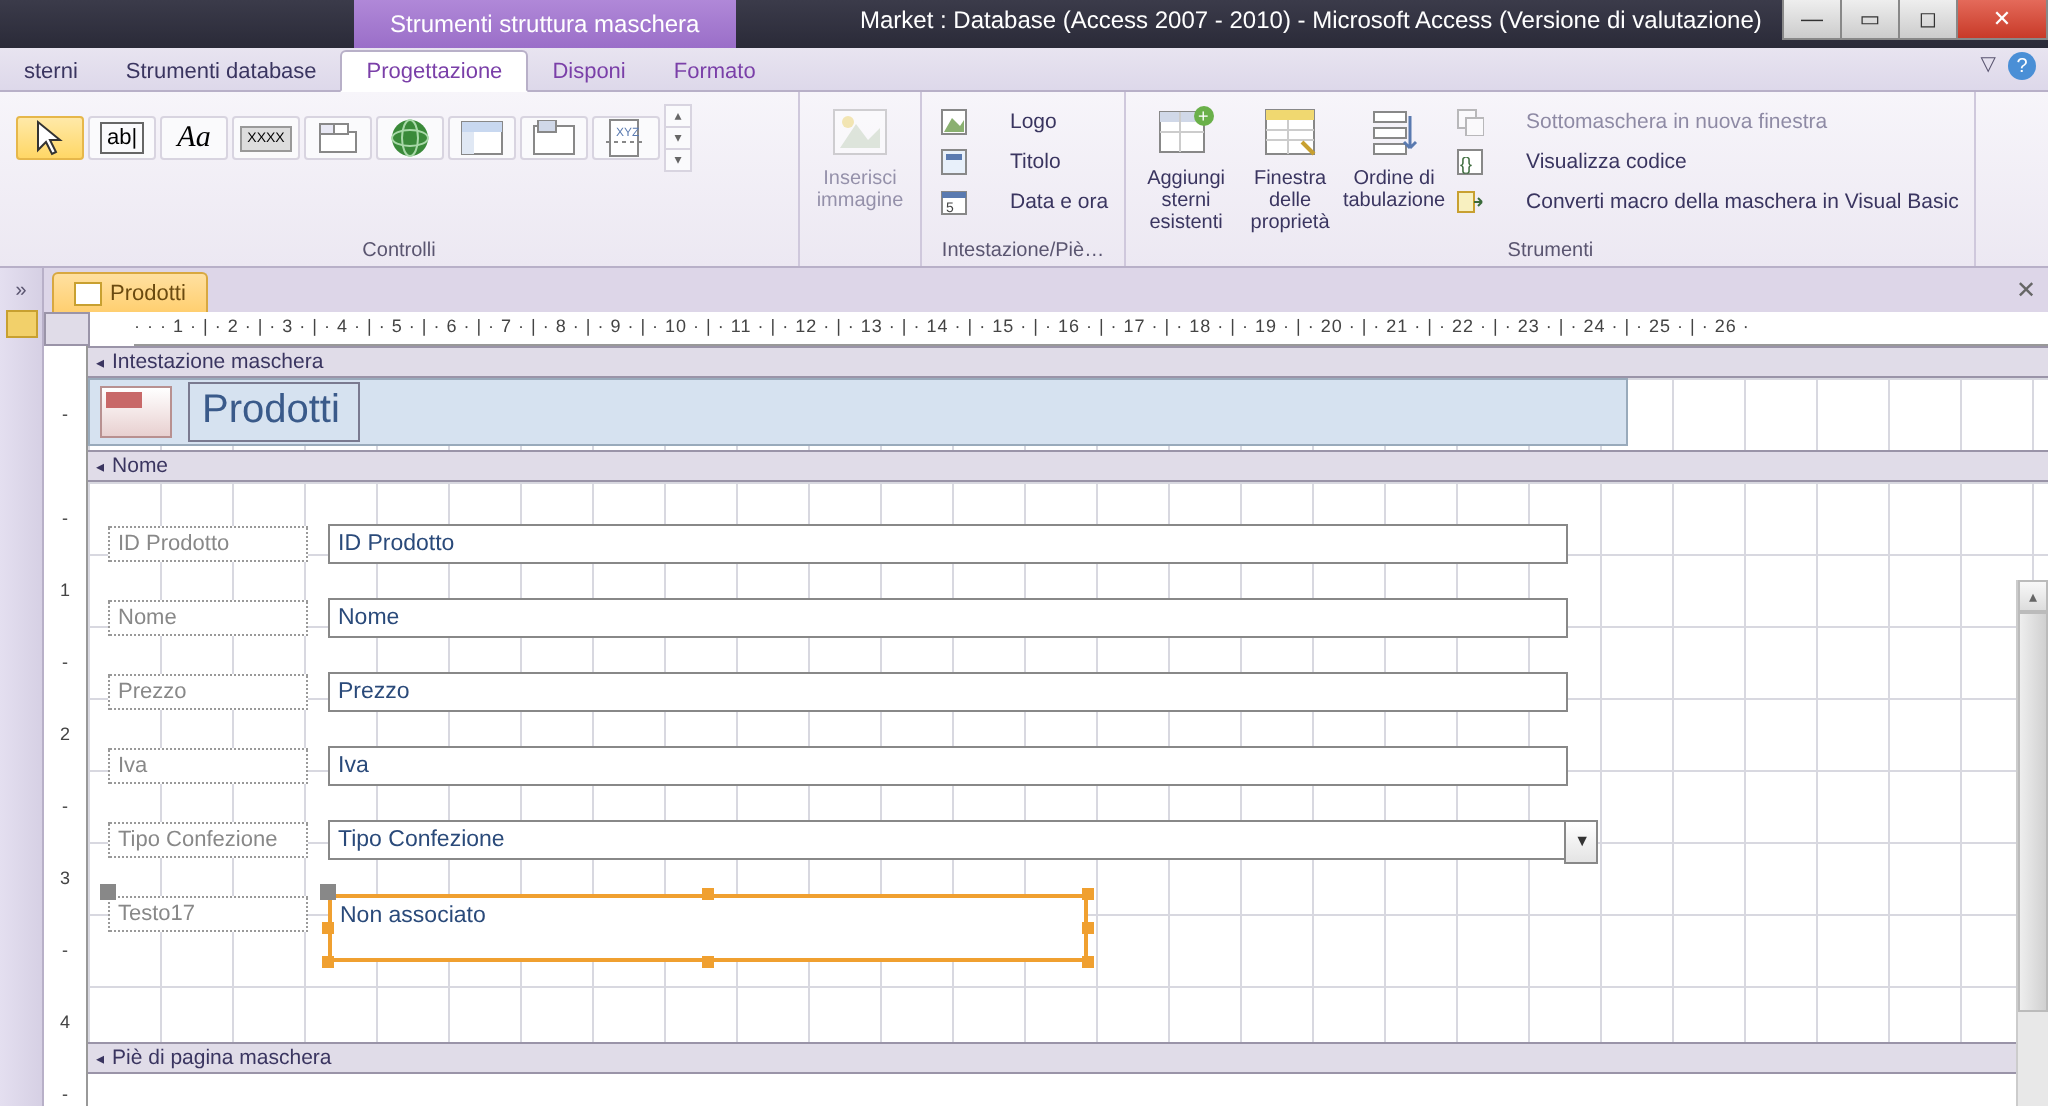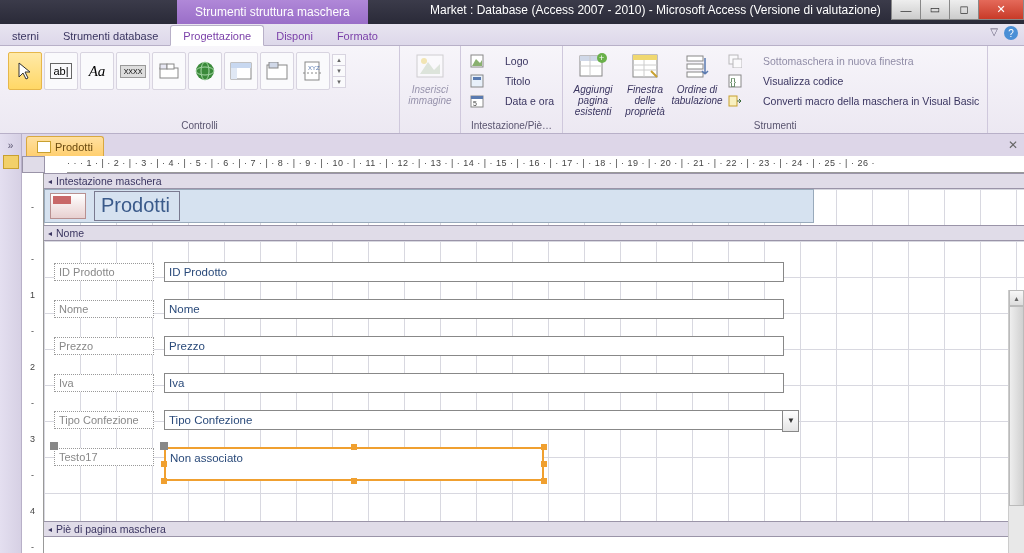--- a/index.html
+++ b/index.html
@@ -21,29 +21,29 @@
 .tabsrow .help { position: absolute; right: 6px; top: 2px; display: flex; gap: 6px; }
 .help-icon { width: 14px; height: 14px; border-radius: 50%; background: #4a8fd6; color: #fff; font-size: 10px; display: flex; align-items: center; justify-content: center; }
 
 
 .ribbon { height: 88px; background: linear-gradient(#f7f5fa,#ece8f2); border-bottom: 1px solid #b8b0c8; display: flex; }
 .rgroup { border-right: 1px solid #cfc8dc; padding: 2px 6px 0; display: flex; flex-direction: column; justify-content: space-between; }
 .rgroup .body { display: flex; align-items: flex-start; gap: 4px; flex: 1; }
 .rgroup .label { text-align: center; font-size: 10px; color: #5a5570; padding: 1px 0 2px; }
 .bigbtn { width: 48px; display: flex; flex-direction: column; align-items: center; gap: 2px; padding: 2px; cursor: pointer; }
 .bigbtn .ico { width: 32px; height: 32px; display: flex; align-items: center; justify-content: center; }
-.bigbtn .lbl { font-size: 10px; text-align: center; color: #3a3560; line-height: 1.1; font-style: italic; }
+.bigbtn .lbl { font-size: 10px; text-align: center; color: #3a3560; line-height: 1.1; }
 .bigbtn.disabled { opacity: 0.5; }
 .smallrow { display: flex; flex-direction: column; gap: 2px; }
 .smallbtn { display: flex; align-items: center; gap: 20px; font-size: 10.5px; color: #3a3560; padding: 1px 2px; cursor: pointer; white-space: nowrap; }
 .smallbtn .si { width: 16px; height: 16px; display: inline-flex; align-items: center; justify-content: center; }
 
 
 .gallery { display: flex; gap: 2px; align-items: center; padding: 4px 2px; }
-.galitem { width: 34px; height: 38px; border: 1px solid transparent; display: flex; align-items: center; justify-content: center; background: #fafafc; border: 1px solid #d8d4e0; border-radius: 2px; }
+.galitem { width: 34px; height: 22px; border: 1px solid transparent; display: flex; align-items: center; justify-content: center; background: #fafafc; border: 1px solid #d8d4e0; border-radius: 2px; }
 .galitem.selected { background: linear-gradient(#ffe9a8,#ffd766); border: 1px solid #e6b74a; }
 .gal-more { width: 14px; height: 34px; border: 1px solid #d8d4e0; background: #fafafc; display: flex; flex-direction: column; }
 .gal-more div { flex: 1; display: flex; align-items: center; justify-content: center; font-size: 7px; color: #666; border-bottom: 1px solid #d8d4e0; }
 .gal-more div:last-child { border-bottom: none; }
 
 
 .workspace { position: absolute; top: 134px; left: 0; right: 0; bottom: 0; display: flex; background: #e8e4ee; }
 .navstrip { width: 22px; background: linear-gradient(90deg,#e4dff0,#d6d0e4); border-right: 1px solid #b8b0c8; display: flex; flex-direction: column; align-items: center; padding-top: 6px; }
 .navstrip .arrow { font-size: 10px; color: #5a5570; cursor: pointer; }
 .navstrip .forms-ico { margin-top: 4px; width: 16px; height: 14px; background: #f2d06a; border: 1px solid #c8a030; }
@@ -242,21 +242,21 @@
         <div class="ico">
             <svg width="30" height="28">
               <rect x="2" y="4" width="22" height="20" fill="#fff" stroke="#888"></rect>
               <rect x="2" y="4" width="22" height="5" fill="#d0d8e8"></rect>
               <line x1="2" y1="14" x2="24" y2="14" stroke="#ccc"></line>
               <line x1="12" y1="4" x2="12" y2="24" stroke="#ccc"></line>
               <circle cx="24" cy="6" r="5" fill="#6ab04a"></circle>
               <text x="21" y="9" font-size="9" fill="#fff">+</text>
             </svg>
           </div>
-        <div class="lbl">Aggiungi pagina esistenti</div>
+        <div class="lbl">Aggiungi sterni esistenti</div>
       </div>
       <div class="bigbtn">
         <div class="ico">
             <svg width="28" height="26">
               <rect x="2" y="2" width="24" height="22" fill="#fff" stroke="#888"></rect>
               <rect x="2" y="2" width="24" height="5" fill="#f0d870"></rect>
               <line x1="2" y1="12" x2="26" y2="12" stroke="#ccc"></line>
               <line x1="2" y1="17" x2="26" y2="17" stroke="#ccc"></line>
               <line x1="13" y1="7" x2="13" y2="24" stroke="#ccc"></line>
               <path d="M20 18 L26 24" stroke="#c8a030" stroke-width="2"></path>

